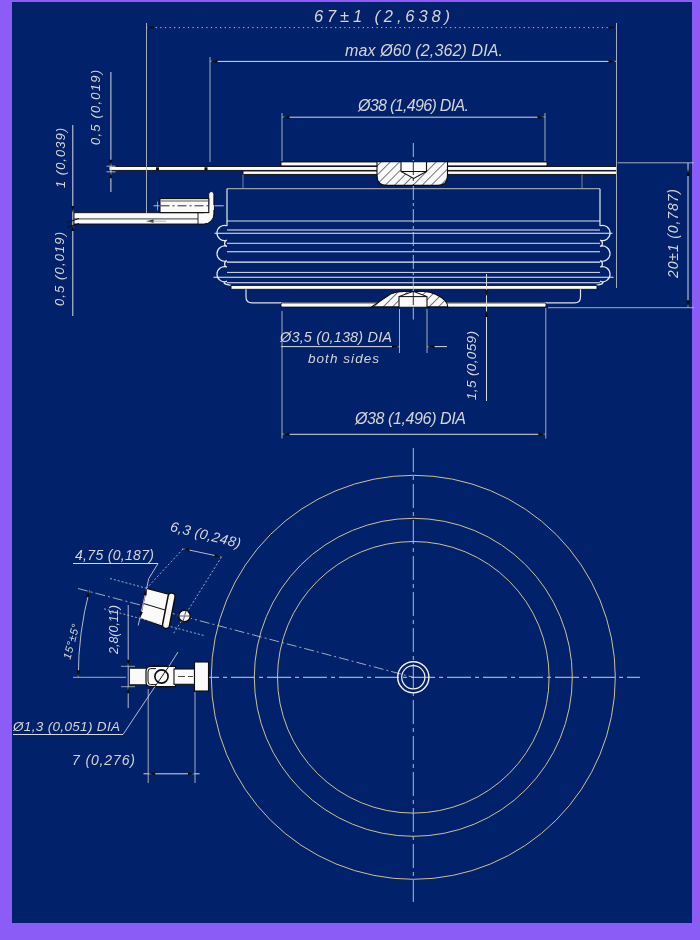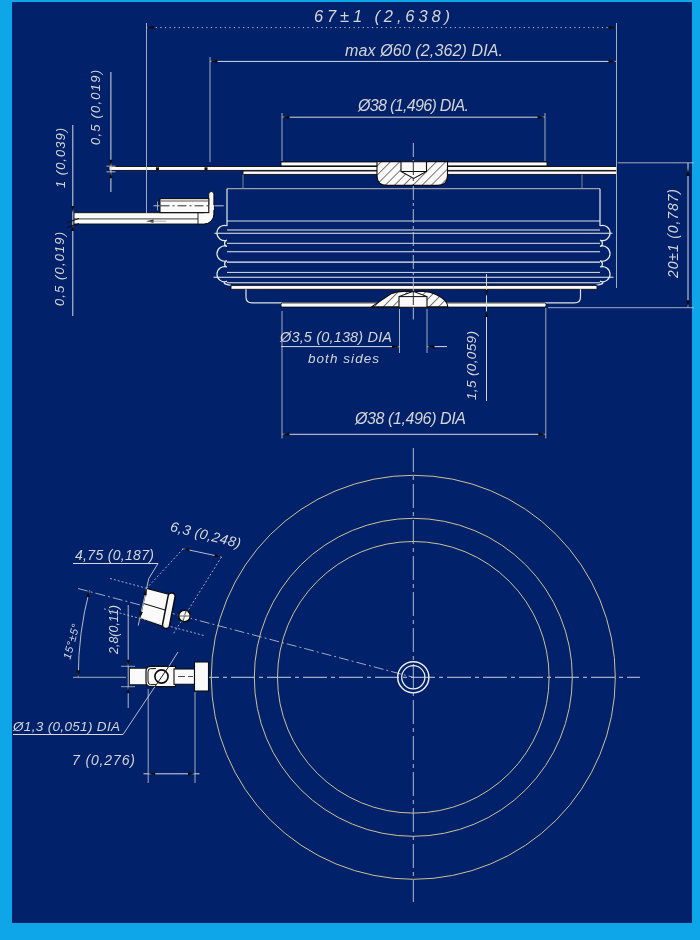--- a/index.html
+++ b/index.html
@@ -1,16 +1,16 @@
 <!DOCTYPE html>
 <html><head>
 <meta charset="utf-8">
 <style>
   html,body{margin:0;padding:0;background:#ffffff;}
-  #page{position:relative;width:700px;height:940px;background:#0ea5e9;overflow:hidden;
+  #page{position:relative;width:700px;height:940px;background:#8b5cf6;overflow:hidden;
         font-family:"Liberation Sans",sans-serif;}
   svg{position:absolute;left:0;top:0;}
   text{font-family:"Liberation Sans",sans-serif;font-style:italic;}
 </style>
 </head>
 <body>
 <div id="page">
 <svg width="700" height="940" viewBox="0 0 700 940">
   <defs>
     <pattern id="hatch" patternUnits="userSpaceOnUse" width="6.5" height="6.5" patternTransform="rotate(45)">

